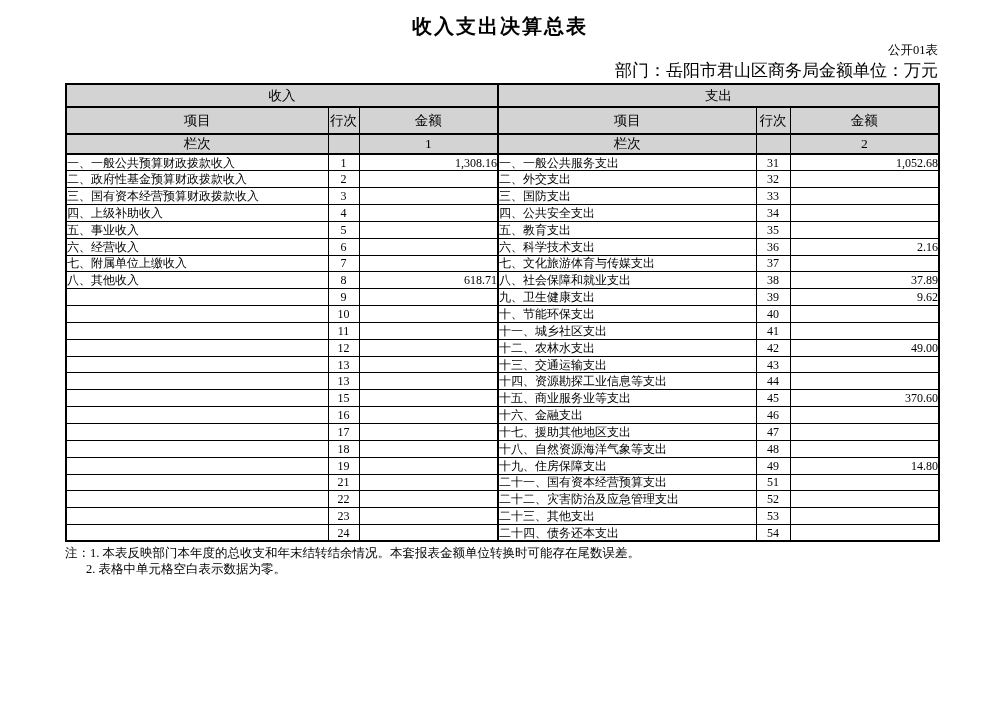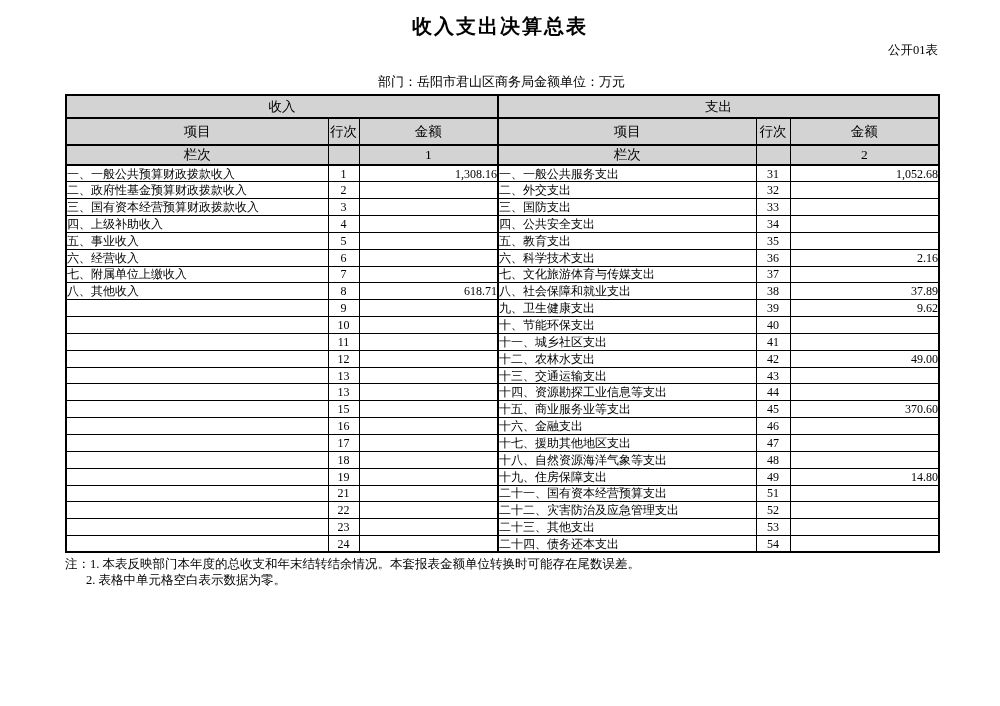--- a/index.html
+++ b/index.html
@@ -23,31 +23,31 @@
   .doc-title {
     padding-top: 15px;
     text-align: center;
     font-size: 20px;
     font-weight: bold;
     letter-spacing: 2px;
     line-height: 22px;
   }
   .meta-line-1 {
     width: 873px;
-    margin: 6px auto 16px 65px;
+    margin: 6px auto 5px 65px;
     text-align: right;
     font-size: 12.5px;
     line-height: 15px;
   }
   .meta-line-2 {
     width: 873px;
     margin: 4px auto 0 65px;
     display: flex;
-    justify-content: center;
-    font-size: 13px;
+    justify-content: flex-end;
+    font-size: 17px;
     line-height: 15px;
   }
   table.budget {
     margin-left: 65px;
     margin-top: 5px;
     width: 873px;
     border-collapse: collapse;
     table-layout: fixed;
     border: 2px solid var(--border-color);
   }

